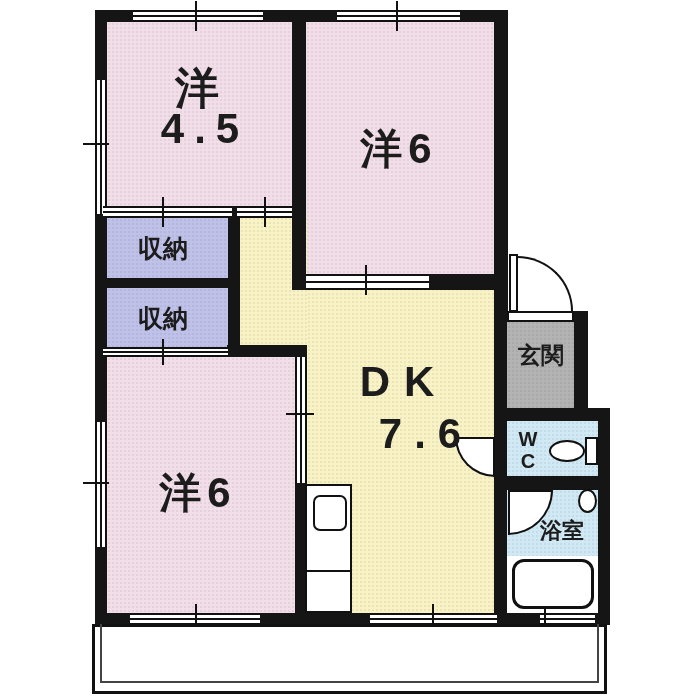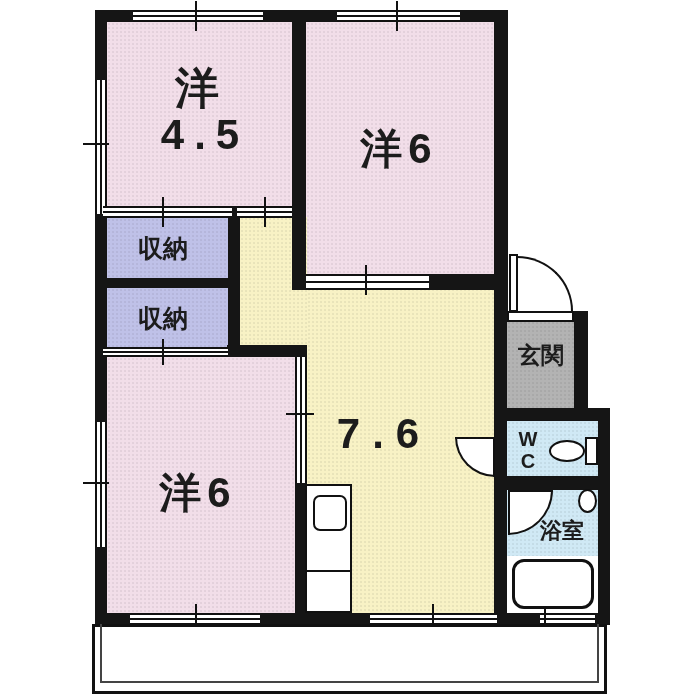--- a/index.html
+++ b/index.html
@@ -112,25 +112,26 @@
   <div class="fixt" style="left:578px;top:489px;width:19px;height:24px;border-radius:50%;"></div>
   <div class="fixt" style="left:512px;top:559px;width:82px;height:50px;border-radius:12px;border-width:3px;"></div>
   <div class="fixt" style="left:305px;top:484px;width:47px;height:129px;"></div>
   <div class="fixt" style="left:313px;top:495px;width:34px;height:36px;border-radius:7px;"></div>
   <div class="tick" style="left:305px;top:570px;width:47px;height:2px;"></div>
 
   <div class="balcony-outer" style="left:92px;top:624px;width:515px;height:70px;"></div>
   <div class="balcony-inner" style="left:100px;top:624px;width:499px;height:59px;"></div>
 
   <div class="lbl" style="left:197px;top:88px;font-size:44px;">洋</div>
-  <div class="lbl" style="left:205px;top:135px;font-size:42px;letter-spacing:10px;">4.5</div>
+  <div class="lbl" style="left:205px;top:129px;font-size:42px;letter-spacing:10px;">4.5</div>
   <div class="lbl" style="left:399px;top:149px;font-size:42px;letter-spacing:6px;">洋6</div>
   <div class="lbl" style="left:163px;top:248px;font-size:25px;">収納</div>
   <div class="lbl" style="left:163px;top:318px;font-size:25px;">収納</div>
-  <div class="lbl" style="left:384px;top:434px;font-size:42px;letter-spacing:12px;">7.6</div>
+  <div class="lbl" style="left:404px;top:382px;font-size:42px;letter-spacing:14px;">DK</div>
+  <div class="lbl" style="left:426px;top:434px;font-size:42px;letter-spacing:12px;">7.6</div>
   <div class="lbl" style="left:198px;top:493px;font-size:42px;letter-spacing:6px;">洋6</div>
   <div class="lbl" style="left:541px;top:355px;font-size:23px;">玄関</div>
   <div class="lbl" style="left:528px;top:450px;font-size:20px;text-align:center;line-height:1.1;">
     <span style="display:block;">W</span>
     <span style="display:block;">C</span>
   </div>
   <div class="lbl" style="left:562px;top:531px;font-size:22px;">浴室</div>
 
 </div>
 

